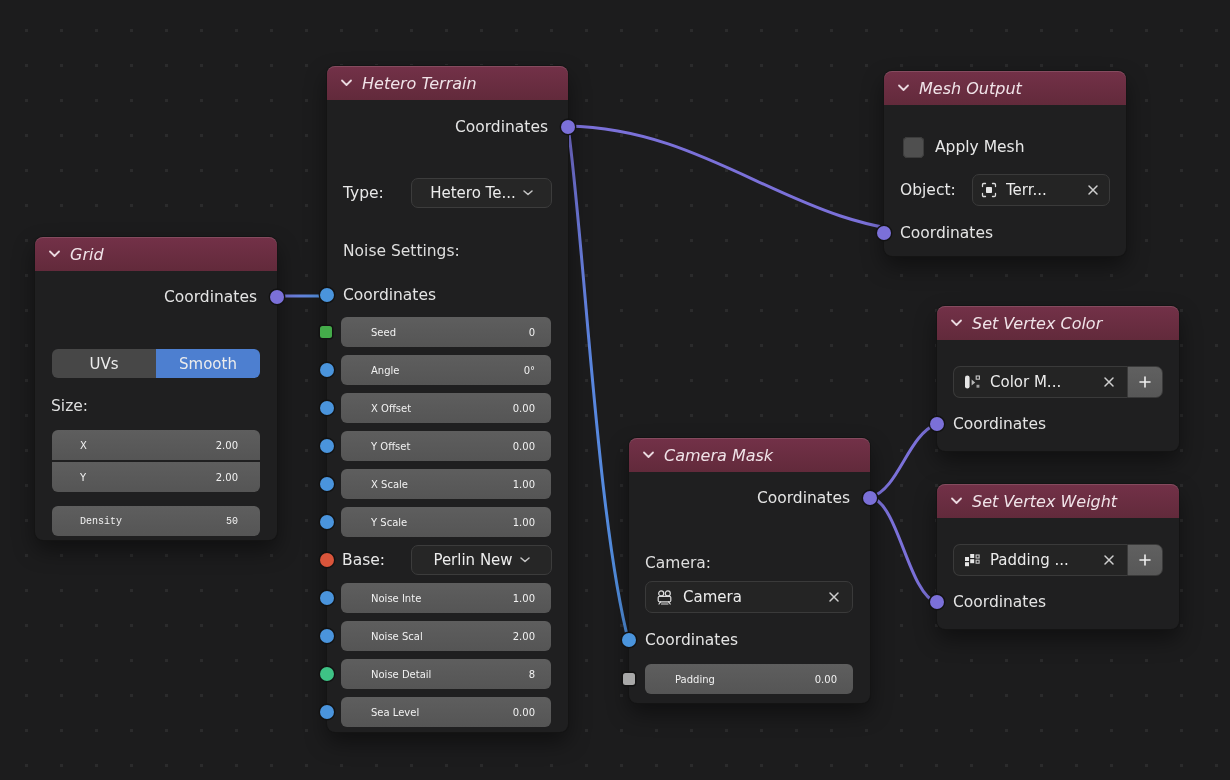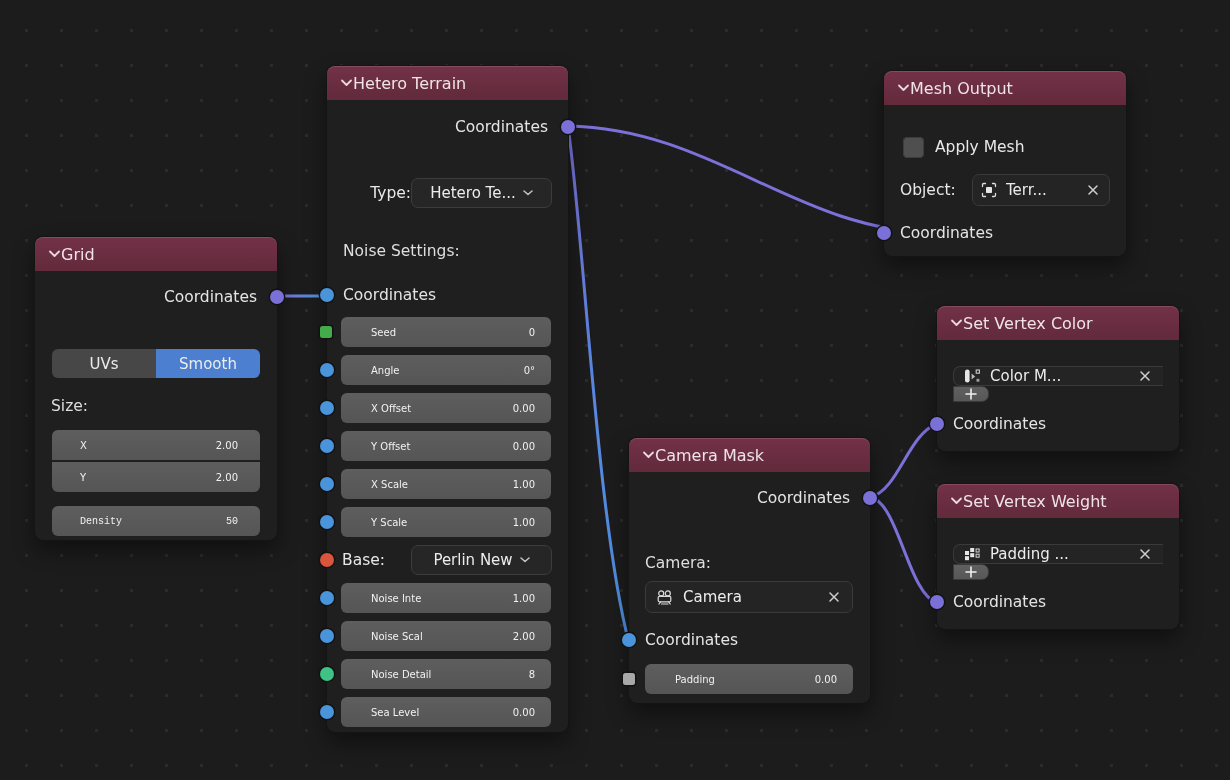--- a/index.html
+++ b/index.html
@@ -9,24 +9,24 @@
     background-image:radial-gradient(circle,#2b2b2c 1.6px,transparent 1.9px);
     background-size:35px 35px;background-position:9px 13px;
     font-family:"DejaVu Sans","Liberation Sans",sans-serif;
     color:#e8e8e8;-webkit-font-smoothing:antialiased;
   }
   svg.wires{position:absolute;left:0;top:0;z-index:1;}
   svg.wires path{fill:none;stroke-width:3;stroke-linecap:round;}
 
   .node{position:absolute;z-index:2;background:#1f1f20;border-radius:8px;
     box-shadow:0 0 0 1px #141414,0 10px 22px rgba(0,0,0,.45);}
-  .nhead{height:34px;display:flex;align-items:center;padding:0 13px;
+  .nhead{height:34px;display:flex;align-items:center;gap:9px;padding:0 13px;
     background:linear-gradient(180deg,#733148,#622a3b);
     border-radius:8px 8px 0 0;box-shadow:inset 0 1px 0 rgba(255,255,255,.13);
-    font-size:16px;color:#f0e3e8;cursor:default;}
+    font-size:16px;color:#f0e3e8;cursor:default;font-style:italic;}
   .nhead svg{flex:0 0 auto;}
 
   .lrow{position:relative;display:flex;align-items:center;height:26px;padding:0 16px;
     font-size:15.5px;color:#e4e4e4;}
   .lrow.out{justify-content:flex-end;padding-right:20px;}
   .lrow.h30{height:30px;}
 
   .sock{position:absolute;width:14px;height:14px;border-radius:50%;
     box-shadow:0 0 0 1.4px #121212;z-index:3;}
   .sock.sq{width:12px;height:12px;border-radius:2.5px;}
@@ -62,21 +62,21 @@
   .group{margin:0 17px;}
   .group .prow{margin:0;border-radius:0;}
   .group .prow:first-child{border-radius:6px 6px 0 0;}
   .group .prow:last-child{border-radius:0 0 6px 6px;margin-top:2px;}
   .group .prow,.density{padding:0 22px 0 28px;}
   .density{margin:14px 17px 0 17px;font-family:Liberation Mono, monospace;}
 
   .field{position:relative;height:32px;box-sizing:border-box;background:#242424;
     border:1px solid #3a3a3a;border-radius:7px;display:flex;align-items:center;
     gap:9px;padding:0 10px;font-size:15px;color:#ececec;cursor:text;}
-  .fieldwrap{display:flex;height:32px;flex-direction:column;}
+  .fieldwrap{display:flex;height:32px;}
   .fieldwrap .field{flex:1;border-radius:7px 0 0 7px;border-right:none;}
   .plus{width:36px;height:32px;box-sizing:border-box;background:linear-gradient(180deg,#606060,#575757);
     border:1px solid #3a3a3a;border-radius:0 7px 7px 0;display:flex;align-items:center;
     justify-content:center;cursor:pointer;}
   .xbtn{margin-left:auto;display:flex;align-items:center;cursor:pointer;padding:2px;}
   .ftext{white-space:nowrap;overflow:hidden;}
 
   .cbrow{display:flex;align-items:center;gap:11px;margin-left:19px;height:26px;
     font-size:15.5px;}
   .cb{width:21px;height:21px;background:#4f4f4f;border-radius:4.5px;
@@ -150,21 +150,21 @@
     <div class="nhead">
       <svg width="13" height="8" viewBox="0 0 13 8">
           <path d="M2 1.5 L6.5 6 L11 1.5" stroke="#ead9df" stroke-width="1.8" fill="none" stroke-linecap="round" stroke-linejoin="round"></path>
         </svg>
       <span>Hetero Terrain</span>
     </div>
     <div class="lrow out h30" style="margin-top:12px;">
       <span>Coordinates</span>
       <span class="sock c-purple"></span>
     </div>
-    <div class="ddrow" style="margin-top:36px;margin-bottom:0;justify-content:flex-end;">
+    <div class="ddrow" style="margin-top:36px;margin-bottom:0;">
       <span style="margin-left:1px;">Type:</span>
       <div class="dd">
         <span>Hetero Te...</span>
         <svg width="10" height="6" viewBox="0 0 10 6">
             <path d="M1 1 L5 4.5 L9 1" stroke="#c6c6c6" stroke-width="1.5" fill="none" stroke-linecap="round" stroke-linejoin="round"></path>
           </svg>
       </div>
     </div>
     <div class="slabel" style="margin:31px 0 0 16px;">Noise Settings:</div>
     <div class="lrow" style="margin-top:19px;">

